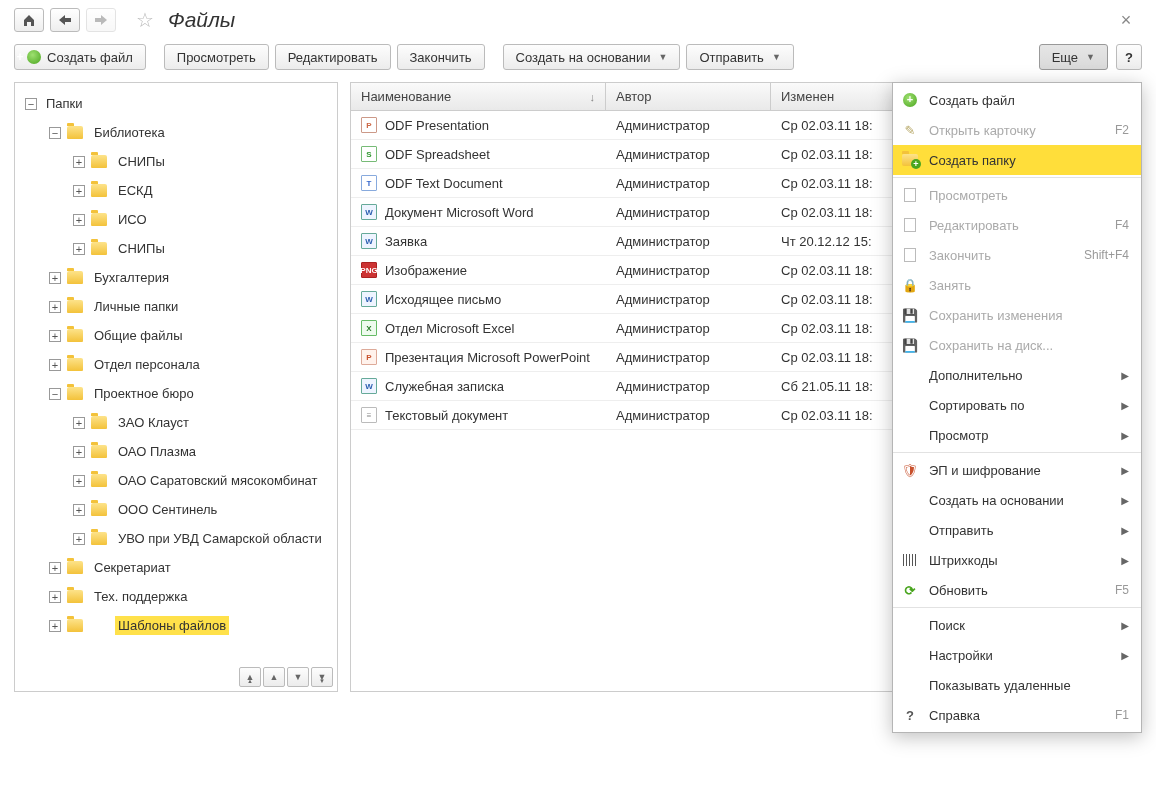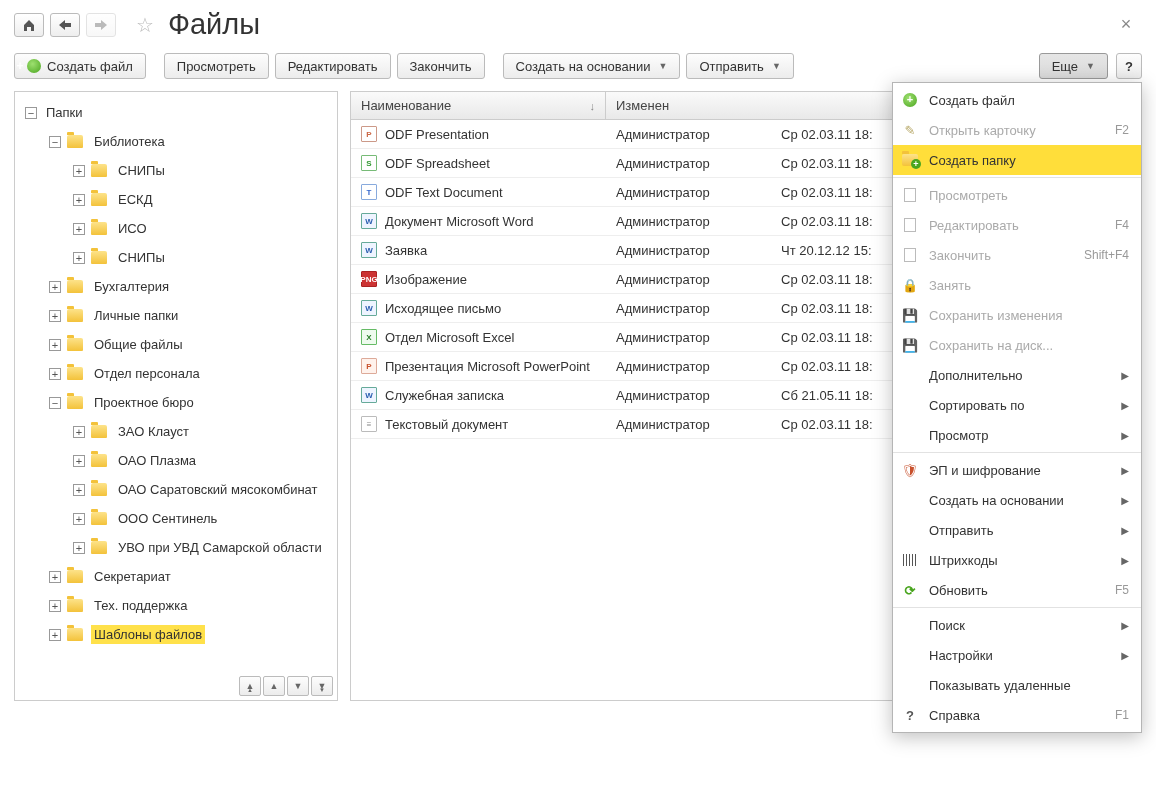--- a/index.html
+++ b/index.html
@@ -23,21 +23,21 @@
   .nav-btn {
     width: 30px; height: 24px;
     border: 1px solid #bbb;
     border-radius: 3px;
     background: linear-gradient(#fff,#eee);
     display: flex; align-items: center; justify-content: center;
     cursor: pointer;
   }
   .nav-btn.disabled { opacity: .4; cursor: default; }
   .star { margin: 0 8px 0 14px; color: #bbb; font-size: 20px; }
-  .title { font-size: 29px; font-weight: normal; }
+  .title { font-size: 21px; font-weight: normal; font-style: italic; }
   .close-x {
     margin-left: auto; margin-right: 6px;
     font-size: 18px; color: #888; cursor: pointer;
     width: 20px; text-align: center;
   }
   .toolbar {
     display: flex; align-items: center;
     padding: 4px 14px 12px 14px;
     gap: 8px;
   }
@@ -103,21 +103,21 @@
     margin-right: 8px;
     position: relative;
     flex-shrink: 0;
   }
   .folder-ico::before {
     content: ""; position: absolute; top: -3px; left: 0;
     width: 7px; height: 3px;
     background: #f3c23a; border-radius: 1px 1px 0 0;
   }
   .tree-label { padding: 2px 3px; }
-  .tree-label.sel { background: #ffe14a; }
+  .tree-label.sel { background: #ffe14a; margin-left: 24px; }
   .tree-nav {
     display: flex; justify-content: flex-end; gap: 2px;
     padding: 4px;
   }
   .tree-nav .mini {
     width: 22px; height: 20px;
     border: 1px solid #bbb; border-radius: 2px;
     background: linear-gradient(#fdfdfd,#ececec);
     font-size: 9px; color: #666;
     display: flex; align-items: center; justify-content: center;
@@ -406,20 +406,23 @@
       <div class="mini">▼<span style="position:absolute;margin-top:8px;font-size:6px">▼</span></div>
     </div>
   </div>
 
   <div class="file-panel">
     <div class="file-header">
       <div class="fh name">
         <span>Наименование</span>
         <span class="sort">↓</span>
       </div>
+      <div class="fh author">
+          <span>Автор</span>
+        </div>
       <div class="fh mod">
           <span>Изменен</span>
         </div>
     </div>
     <div id="filelist">
         <div class="file-row">
           <div class="fc name">
             <span class="file-ico odp">P</span>
             <span>ODF Presentation</span>
           </div>

